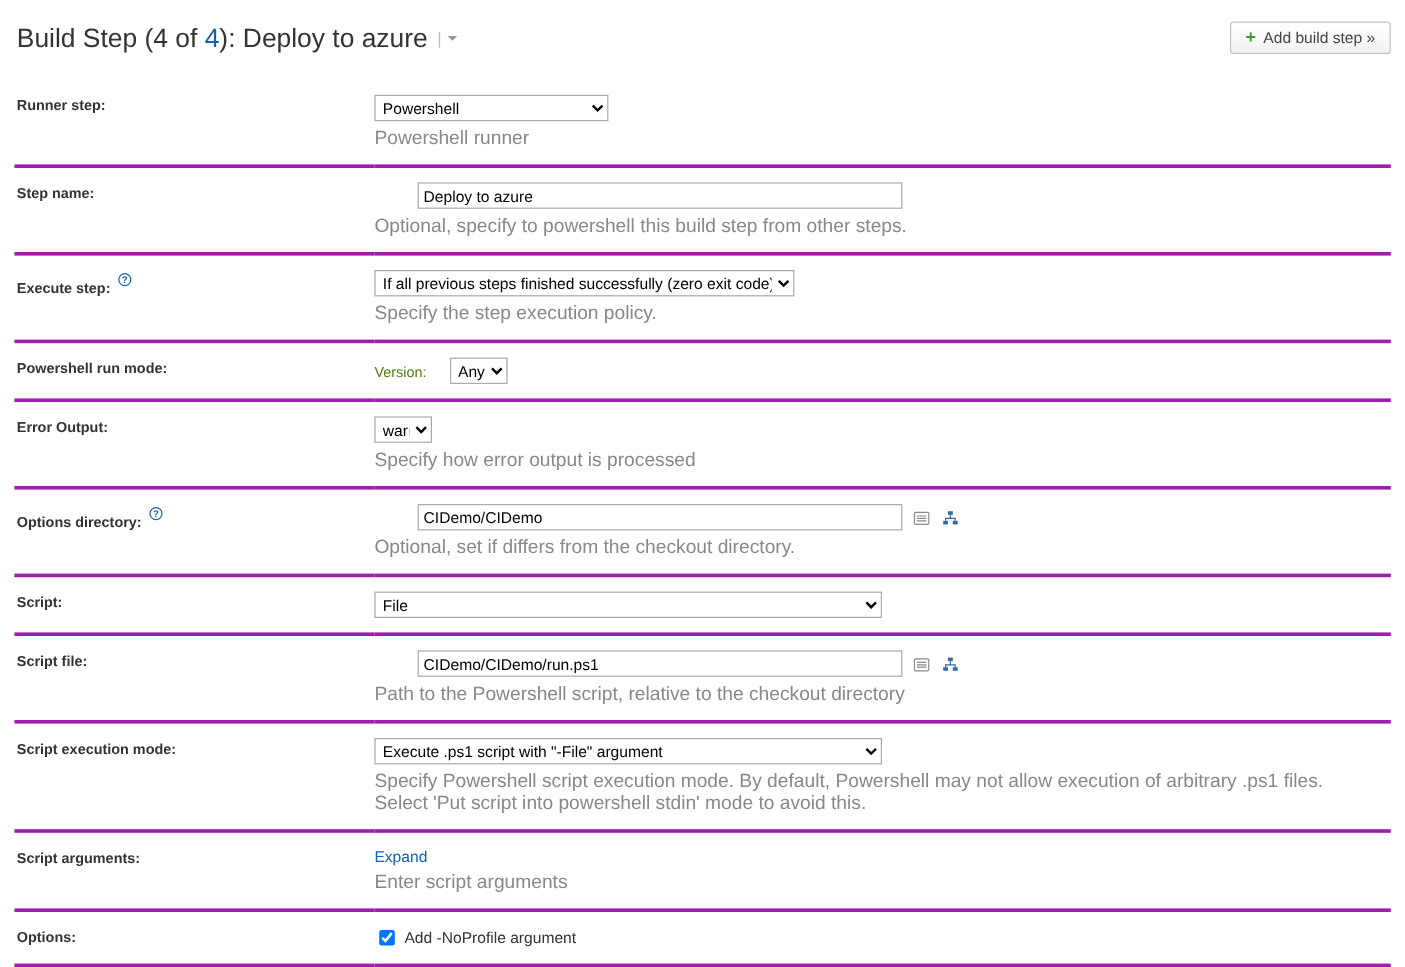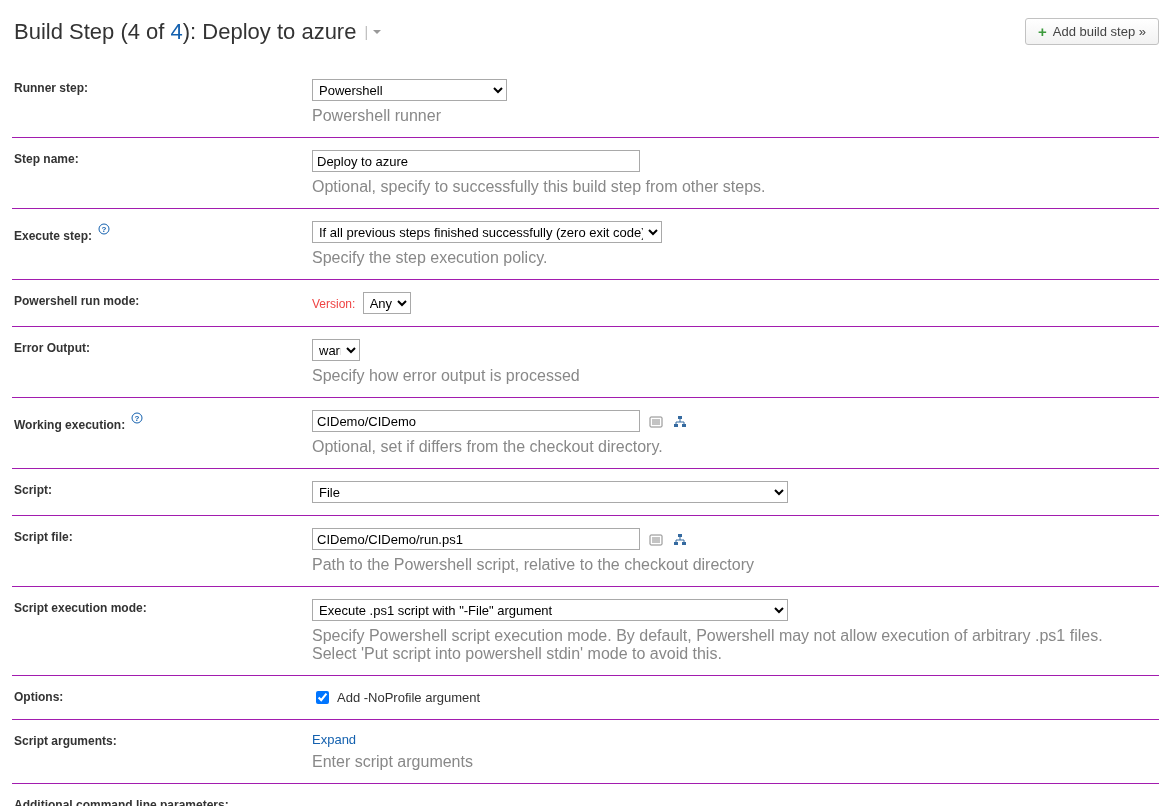--- a/index.html
+++ b/index.html
@@ -46,21 +46,21 @@
 }
 .btn-add .plus {
   color: #3c9a3c;
   font-weight: bold;
   margin-right: 6px;
   font-size: 15px;
   line-height: 1;
 }
 .form-table { width: 100%; border-collapse: collapse; }
 .form-table td {
-  border-top: 1px solid #a21caf;
+  border-top: 3px solid #a21caf;
   padding: 12px 10px 12px 0;
   vertical-align: top;
 }
 .form-table tr:first-child td { border-top: none; }
 .form-table td.label-cell {
   width: 300px;
   font-weight: bold;
   color: #333;
   padding-left: 2px;
   padding-top: 14px;
@@ -80,42 +80,42 @@
 }
 select, input[type=text] {
   font-size: 13px;
   padding: 2px 4px;
   border: 1px solid #a9a9a9;
   background: #fff;
   color: #000;
   height: 22px;
 }
 select { padding: 1px 2px; }
-.input-wide { width: 328px; }
-.select-wide { width: 476px; }
+.input-wide { width: 404px; margin-left: 36px; }
+.select-wide { width: 423px; }
 .select-mid { width: 350px; }
 .select-runner { width: 195px; }
 .select-small { width: 48px; }
 .select-err { width: 48px; }
 .link-action {
   color: #1461af;
   cursor: pointer;
   font-size: 13px;
 }
 .inline-icon {
   display: inline-flex;
   vertical-align: middle;
   margin-left: 6px;
   cursor: pointer;
 }
 .inline-icon svg { width: 14px; height: 14px; }
 .sublabel {
   display: inline-block;
-  margin-right: 4px;
-  color: #ef4444;
+  margin-right: 16px;
+  color: #4d7c0f;
 }
 .checkbox-row { display: flex; align-items: center; gap: 5px; font-size: 13px; }
 </style>
 </head>
 <body>
 
 <div class="header-row">
   <span class="page-title">
     <span>Build Step (4 of </span><span class="link-num">4</span><span>): Deploy to azure</span>
   </span>
@@ -140,21 +140,21 @@
       <select class="select-runner">
         <option>Powershell</option>
       </select>
       <div class="hint">Powershell runner</div>
     </td>
   </tr>
   <tr>
     <td class="label-cell">Step name:</td>
     <td>
       <input type="text" class="input-wide" value="Deploy to azure" style="">
-      <div class="hint">Optional, specify to successfully this build step from other steps.</div>
+      <div class="hint">Optional, specify to powershell this build step from other steps.</div>
     </td>
   </tr>
   <tr>
     <td class="label-cell">
       <span>Execute step:</span>
       <span class="help-sup">
         <svg viewBox="0 0 12 12">
               <circle cx="6" cy="6" r="5" fill="none" stroke="#1461af" stroke-width="1"></circle>
               <text x="6" y="9" text-anchor="middle" font-size="8" fill="#1461af">?</text>
             </svg>
@@ -180,21 +180,21 @@
     <td class="label-cell">Error Output:</td>
     <td>
       <select class="select-err">
         <option>warning</option>
       </select>
       <div class="hint">Specify how error output is processed</div>
     </td>
   </tr>
   <tr>
     <td class="label-cell">
-      <span>Working execution:</span>
+      <span>Options directory:</span>
       <span class="help-sup">
         <svg viewBox="0 0 12 12">
               <circle cx="6" cy="6" r="5" fill="none" stroke="#1461af" stroke-width="1"></circle>
               <text x="6" y="9" text-anchor="middle" font-size="8" fill="#1461af">?</text>
             </svg>
       </span>
     </td>
     <td>
       <input type="text" class="input-wide" value="CIDemo/CIDemo" style="">
       <span class="inline-icon">
@@ -250,36 +250,36 @@
   <tr>
     <td class="label-cell">Script execution mode:</td>
     <td>
       <select class="select-wide">
         <option>Execute .ps1 script with "-File" argument</option>
       </select>
       <div class="hint">Specify Powershell script execution mode. By default, Powershell may not allow execution of arbitrary .ps1 files. Select 'Put script into powershell stdin' mode to avoid this.</div>
     </td>
   </tr>
   <tr>
+    <td class="label-cell">Script arguments:</td>
+    <td>
+      <span class="link-action">Expand</span>
+      <div class="hint">Enter script arguments</div>
+    </td>
+  </tr>
+  <tr>
     <td class="label-cell">Options:</td>
     <td>
       <label class="checkbox-row">
         <input type="checkbox" checked="" style="">
         <span>Add -NoProfile argument</span>
       </label>
     </td>
   </tr>
   <tr>
-    <td class="label-cell">Script arguments:</td>
-    <td>
-      <span class="link-action">Expand</span>
-      <div class="hint">Enter script arguments</div>
-    </td>
-  </tr>
-  <tr>
     <td class="label-cell">Additional command line parameters:</td>
     <td>
       
       
     </td>
   </tr>
 </tbody>
   </table>
 
 </body></html>

